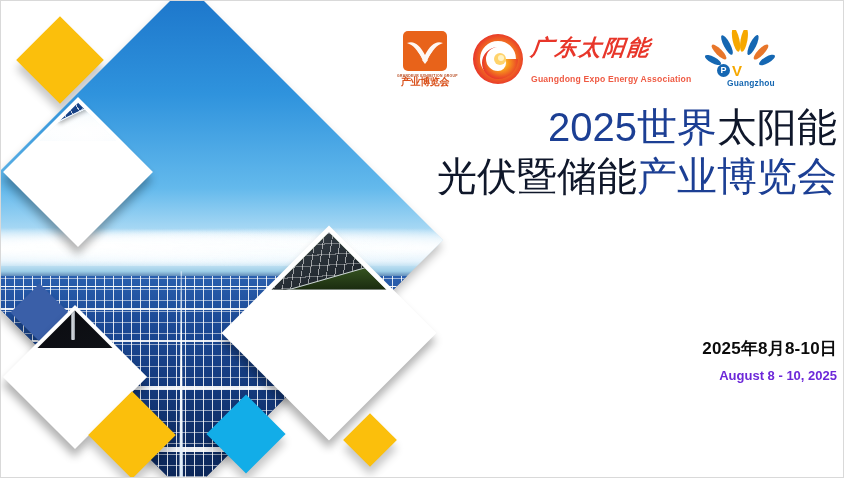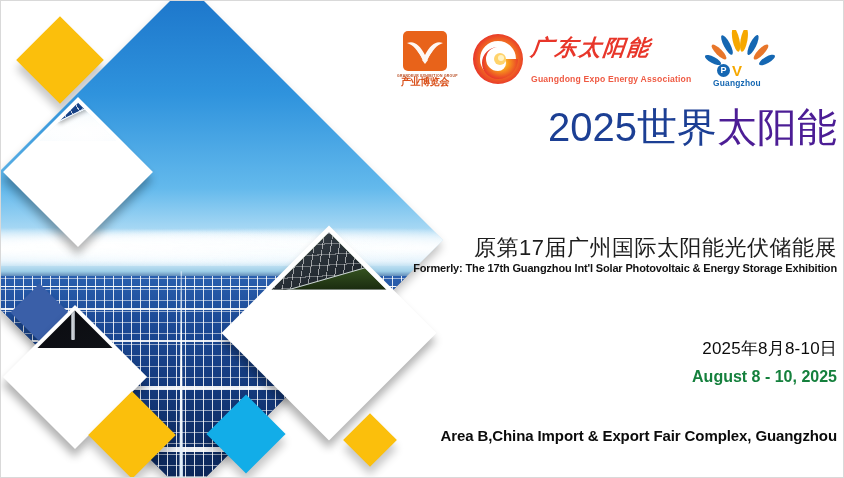--- a/index.html
+++ b/index.html
@@ -227,38 +227,38 @@
   .logo-pv { position: relative; width: 74px; height: 58px; }
   .pv-petals { position: absolute; left: 0; top: 0; width: 74px; height: 40px; }
   .pv-word { position: absolute; left: 14px; bottom: 11px; display: flex; align-items: center; gap: 2px;}
   .pv-p {
     width: 13px; height: 13px; border-radius: 50%;
     background: #1567b2; color: #fff;
     font-size: 9px; font-weight: bold; line-height: 13px; text-align: center;
   }
   .pv-v { color: #f6a800; font-size: 15px; font-weight: bold; line-height: 13px; }
   .pv-city {
-    position: absolute; left: 10px; bottom: 0;
+    position: absolute; left: 24px; bottom: 0;
     font-size: 8.4px; font-weight: bold; color: #1567b2; letter-spacing: .2px;
   }
 
   .title-cn1, .title-cn2 {
     position: absolute;
     right: 8px;
     font-family: "Liberation Sans", "DejaVu Sans", sans-serif;
     font-size: 40px;
     font-weight: 500;
     letter-spacing: 0px;
     white-space: nowrap;
     line-height: 1;
   }
   .title-cn1 { top: 106px; }
   .title-cn2 { top: 155px; }
   .tc-blue { color: #1c3f94; }
-  .tc-orange { color: #4c1d95; }
+  .tc-orange { color: #0f172a; }
 
   .title-en {
     position: absolute; right: 8px; top: 204px;
     font-size: 19.5px; font-weight: bold;
     color: #4a87cd;
     letter-spacing: -0.1px;
     white-space: nowrap;
   }
   .sub-cn {
     position: absolute; right: 8px; top: 232px;
@@ -268,27 +268,27 @@
   }
   .sub-en {
     position: absolute; right: 8px; top: 261px;
     font-size: 11px; font-weight: bold; color: #111111;
     letter-spacing: -0.15px;
     white-space: nowrap;
   }
 
   .date-cn {
     position: absolute; right: 8px; top: 336px;
-    font-size: 17px; font-weight: normal; color: #0b0b0b;
+    font-size: 17px; font-weight: bold; color: #0b0b0b;
     letter-spacing: 0.2px;
     white-space: nowrap;
   }
   .date-en {
     position: absolute; right: 8px; top: 367px;
-    font-size: 16px; font-weight: bold; color: #15803d;
+    font-size: 13px; font-weight: bold; color: #6d28d9;
     letter-spacing: 0px;
     white-space: nowrap;
   }
   .venue-cn {
     position: absolute; right: 8px; top: 395px;
     font-size: 17px; font-weight: bold; color: #0b0b0b;
     letter-spacing: 0.1px;
     white-space: nowrap;
   }
   .venue-en {
@@ -415,22 +415,22 @@
           <span class="pv-p">P</span>
           <span class="pv-v">V</span>
         </div>
         <div class="pv-city">Guangzhou</div>
       </div>
     </div>
 
     <div class="title-cn1">
       <span class="tc-blue">2025世界</span><span class="tc-orange">太阳能</span>
     </div>
-
-    <div class="sub-cn">原第17届广州国际太阳能光伏储能展</div>
-    <div class="sub-en">Formerly: The 17th Guangzhou Int'l Solar Photovoltaic &amp; Energy Storage Exhibition</div>
+    <div class="title-cn2">
+      <span class="tc-orange">光伏暨储能</span><span class="tc-blue">产业博览会</span>
+    </div>
+
 
     <div class="date-cn">2025年8月8-10日</div>
     <div class="date-en">August 8 - 10, 2025</div>
-    <div class="venue-en">Area B,China Import &amp; Export Fair Complex, Guangzhou</div>
   </div>
 
 </div>
 
 </body></html>

